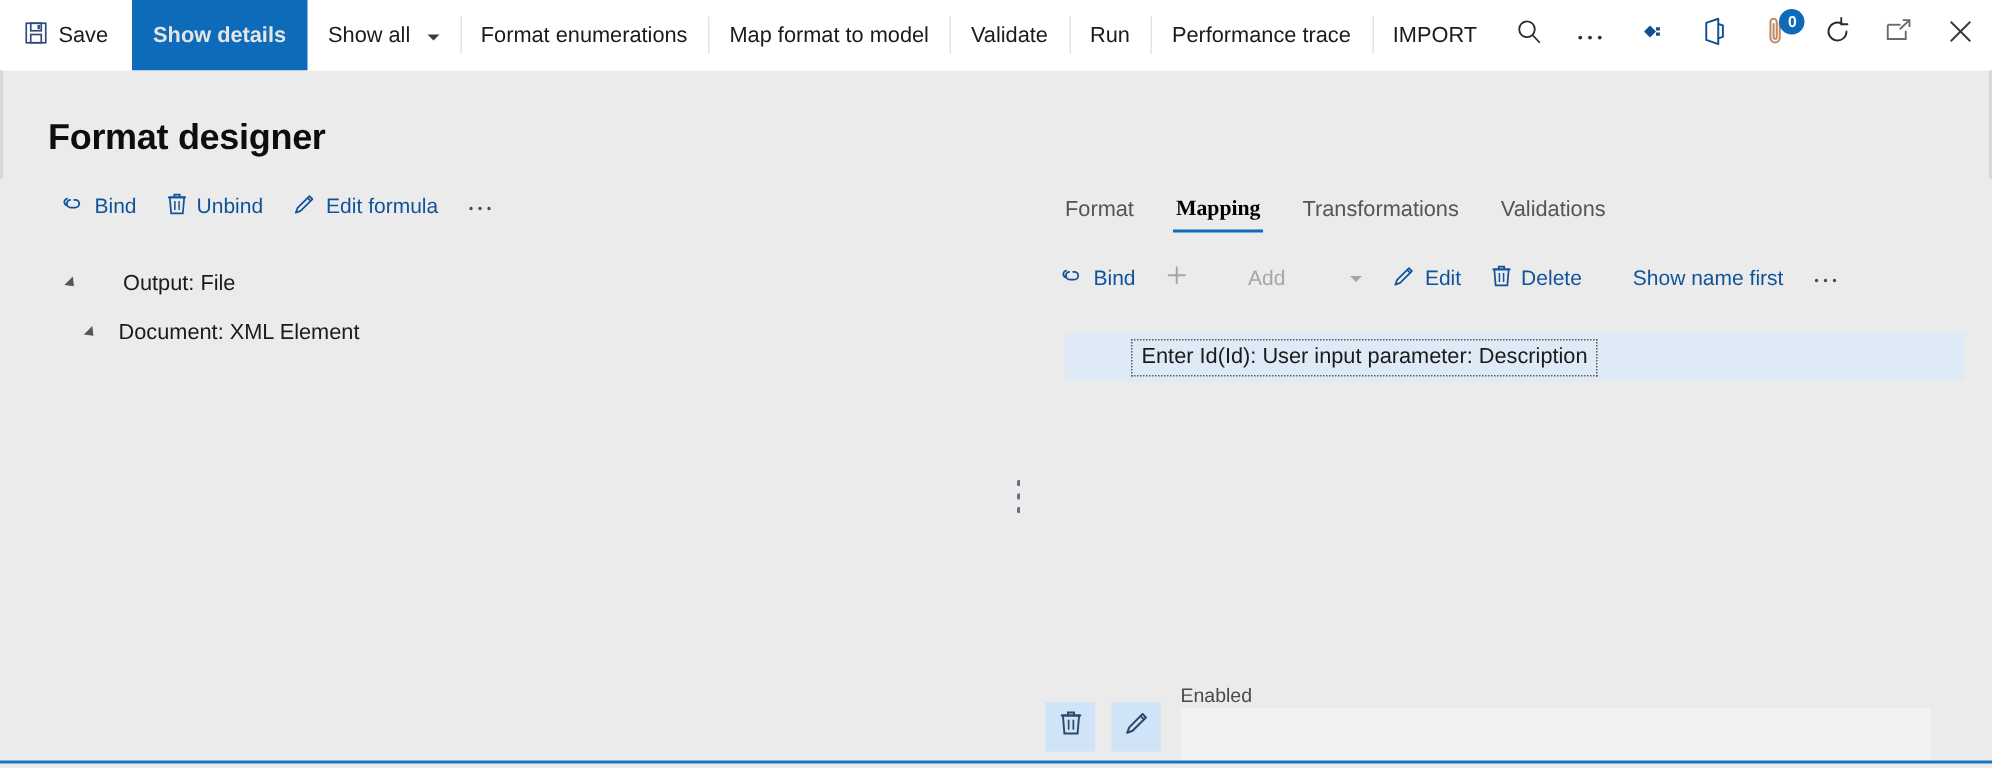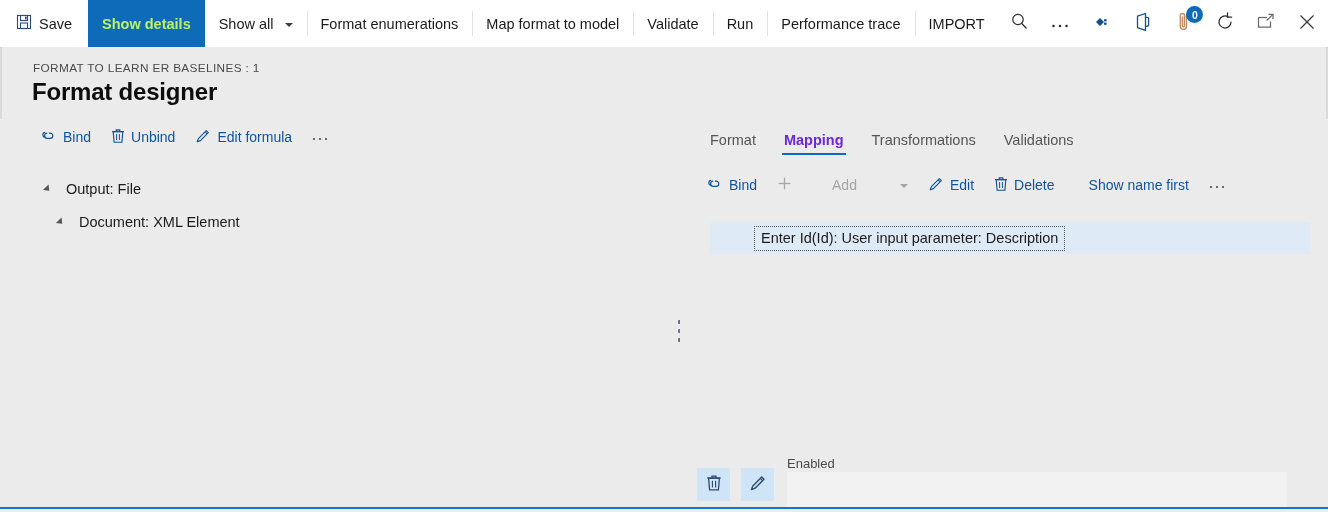--- a/index.html
+++ b/index.html
@@ -26,21 +26,21 @@
     font-size: 14.5px;
     color: #1b1b1b;
     white-space: nowrap;
     cursor: default;
     position: relative;
     height: 47px;
   }
   .cmd.first { padding-left: 16px; padding-right: 16px; }
   .cmd.active {
     background: #0d6bba;
-    color: #bef264;
+    color: #e5e5e5;
     font-weight: 600;
   }
   .cmd.sep::before {
     content: "";
     position: absolute;
     left: 0; top: 11px; bottom: 11px;
     width: 1px; background: #e3e3e3;
   }
   .caret-sm {
     display: inline-block;
@@ -152,22 +152,23 @@
   }
   .tab {
     font-size: 14.5px;
     color: #555555;
     padding: 0 14px 7px 14px;
     cursor: default;
     white-space: nowrap;
     position: relative;
   }
   .tab.on {
-    color: #6d28d9;
+    color: #000000;
     font-weight: bold;
+    font-family: Liberation Serif, serif;
   }
   .tab.on::after {
     content: "";
     position: absolute;
     left: 12px; right: 12px; bottom: 0;
     height: 2px; background: #0d6bba;
   }
 
   
   #maplist {
@@ -386,21 +387,20 @@
     <span>
       <svg width="20" height="20" viewBox="0 0 20 20">
         <line x1="3.5" y1="3.5" x2="16.5" y2="16.5" stroke="#3a3a3a" stroke-width="1.3"></line>
         <line x1="16.5" y1="3.5" x2="3.5" y2="16.5" stroke="#3a3a3a" stroke-width="1.3"></line>
       </svg>
     </span>
   </div>
 </div>
 
 <div id="pagehead">
-  <div id="breadcrumb">FORMAT TO LEARN ER BASELINES : 1</div>
   <div id="pagetitle">Format designer</div>
 </div>
 
 <div id="leftedge"></div>
 <div id="rightedge"></div>
 
 <div id="leftpane">
 
   <div class="minibar" style="padding-left:30px;">
     <div class="mbtn">
@@ -443,21 +443,21 @@
           <circle cx="8" cy="3" r="1.1" fill="#4a4a4a"></circle>
           <circle cx="14" cy="3" r="1.1" fill="#4a4a4a"></circle>
         </svg>
       </span>
     </div>
   </div>
 
   <div style="margin-top:17px;">
     <div class="treerow" style="padding-left:45px;">
       <span class="tw"></span>
-      <span style="margin-left:14px;">Output: File</span>
+      <span style="margin-left:30px;">Output: File</span>
     </div>
 
     <div class="treerow" style="padding-left:58px;">
       <span class="tw"></span>
       <span style="margin-left:14px;text-align:center;">Document: XML Element</span>
     </div>
 
   </div>
 </div>
 

